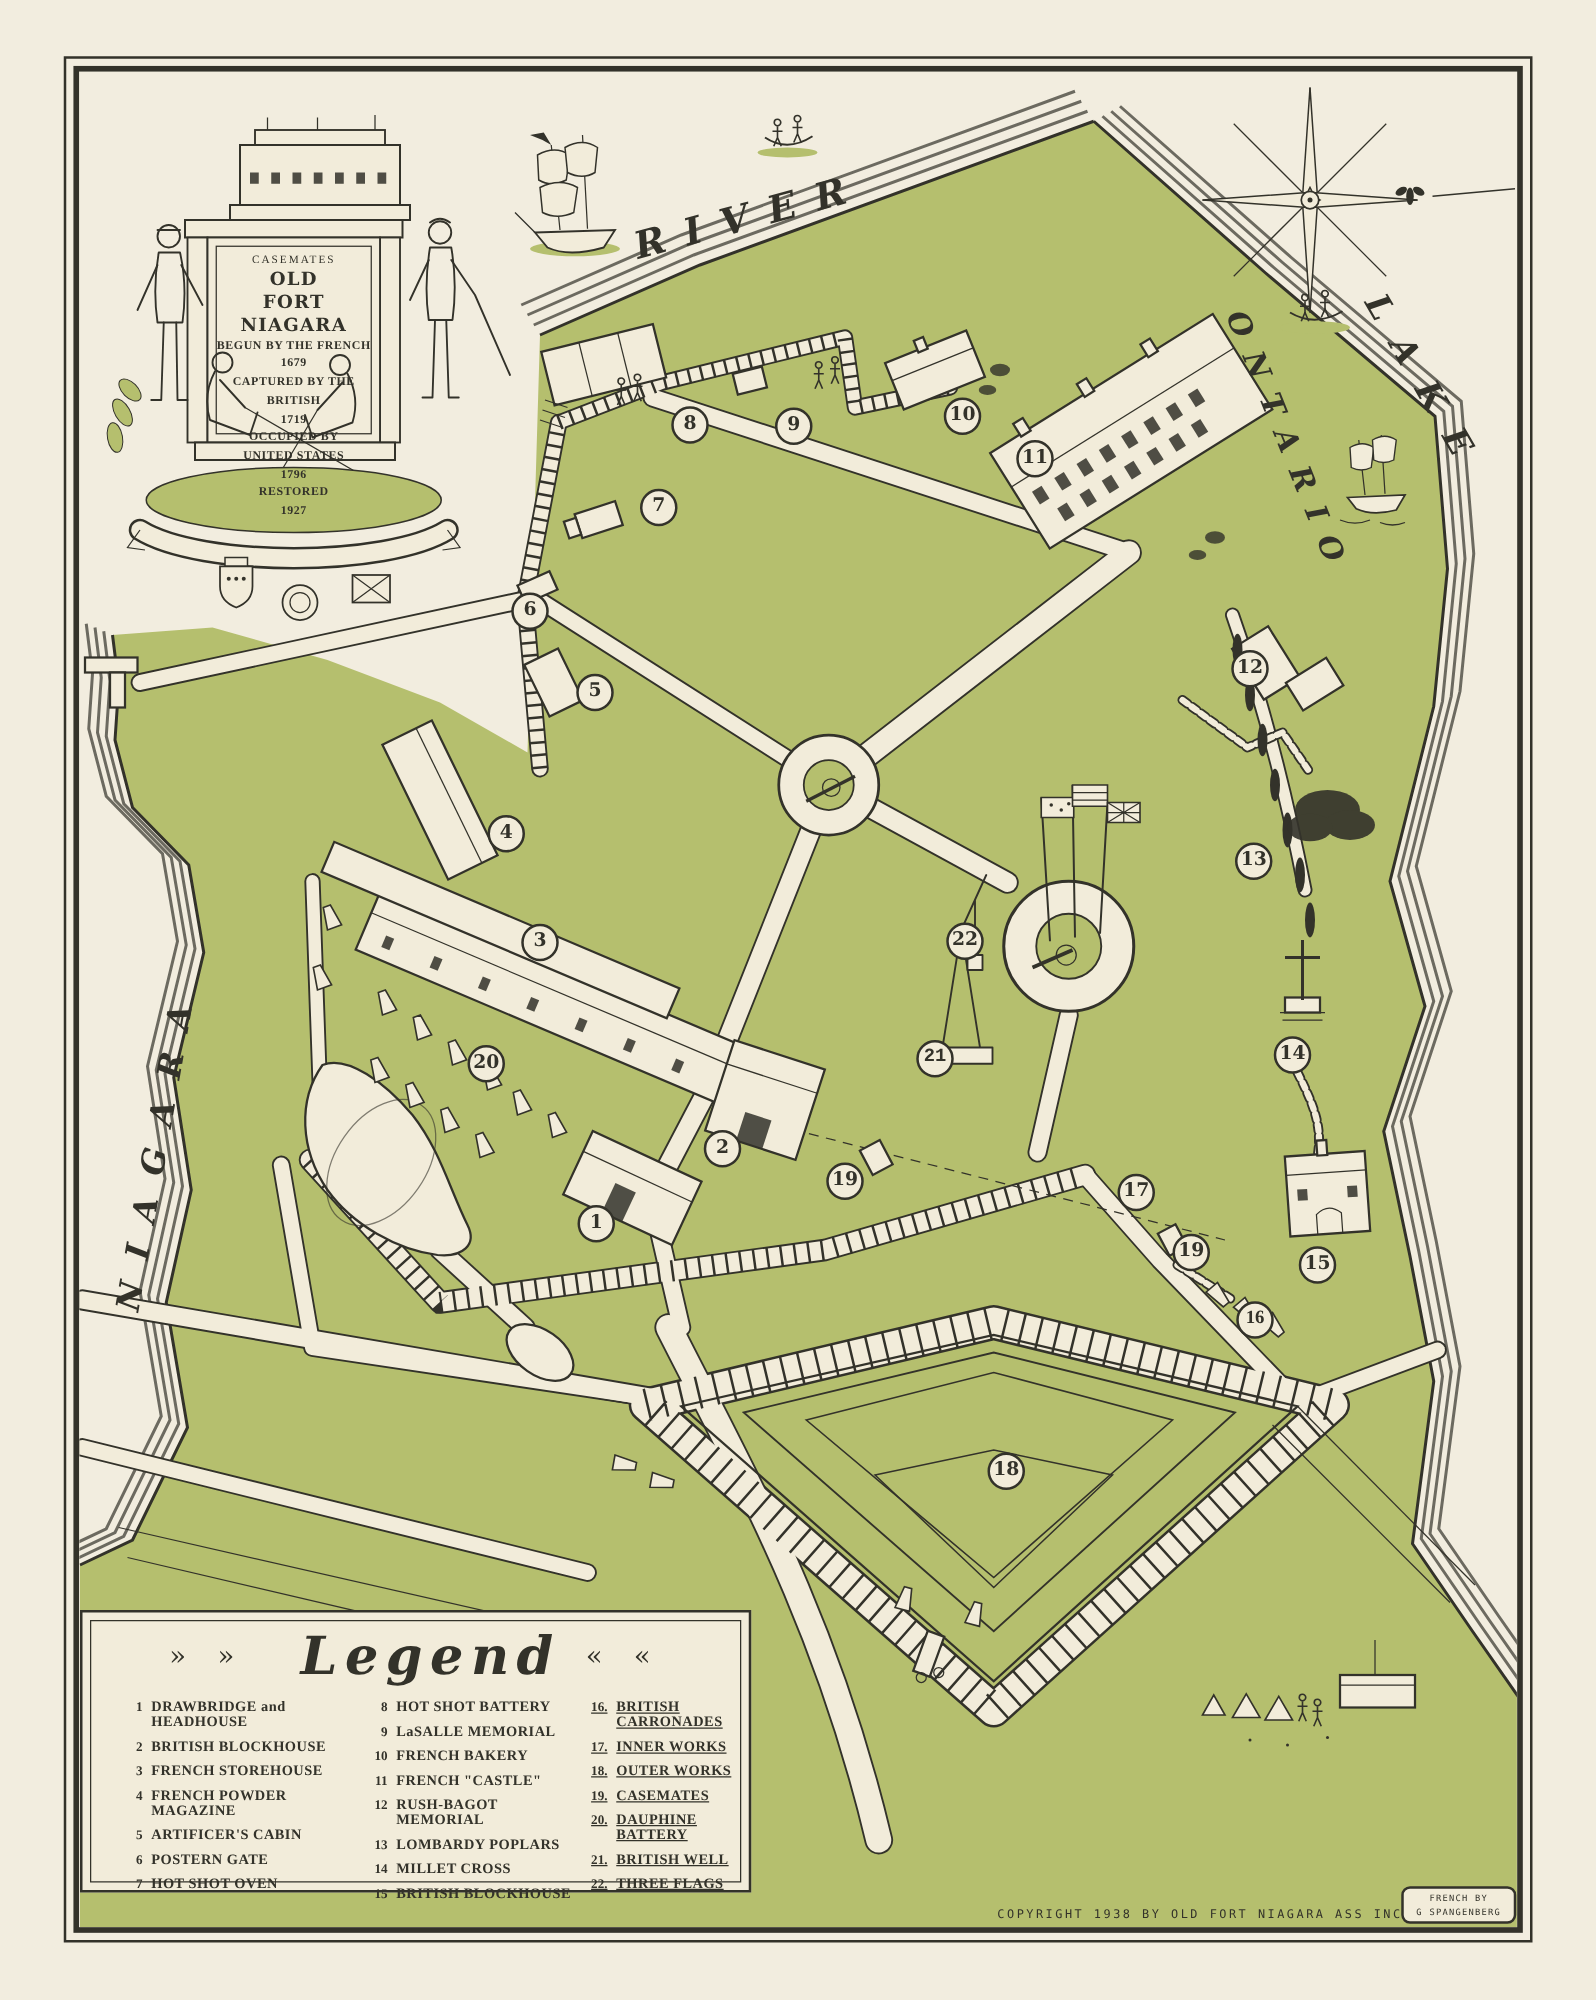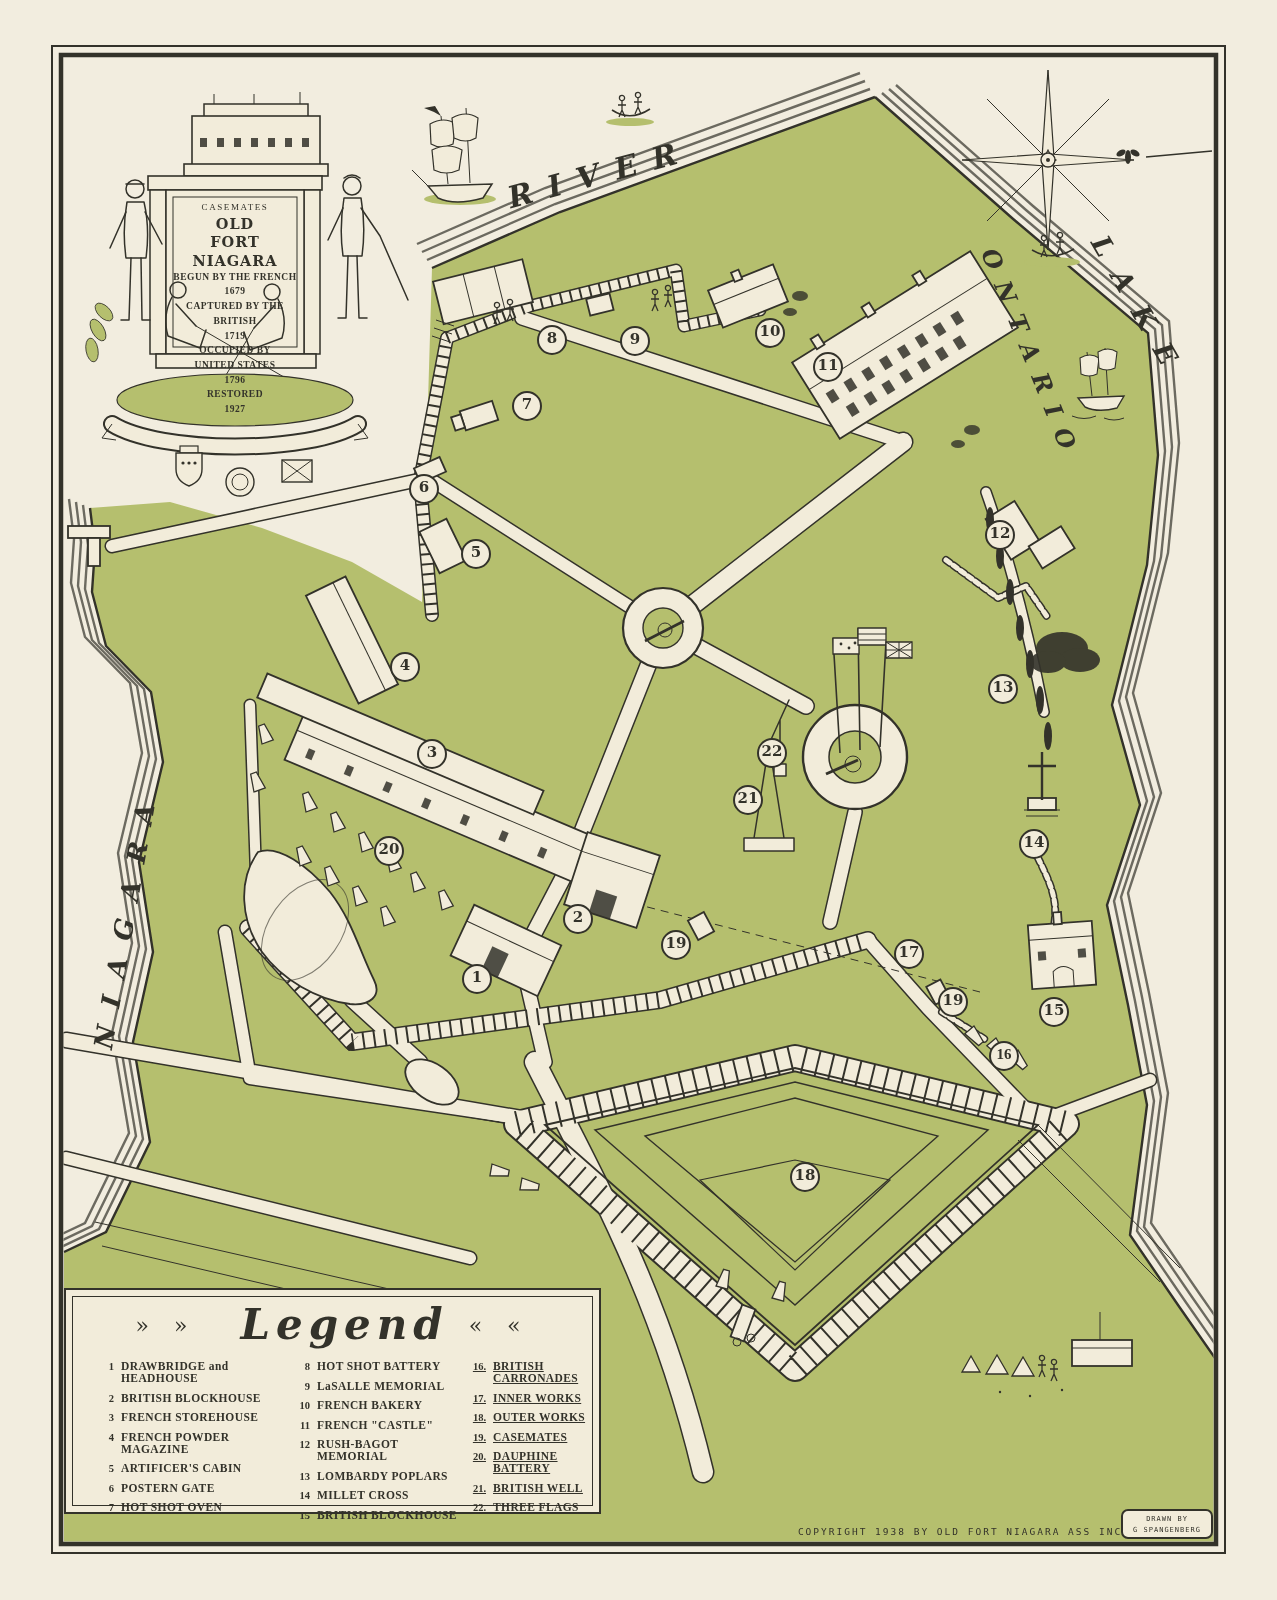--- a/index.html
+++ b/index.html
@@ -554,21 +554,21 @@
       <div class="marker" style="left: 1000px; top: 535px;">12</div>
       <div class="marker" style="left: 1003px; top: 689px;">13</div>
       <div class="marker" style="left: 1034px; top: 844px;">14</div>
       <div class="marker" style="left: 1054px; top: 1012px;">15</div>
       <div class="marker" style="left: 1004px; top: 1056px; font-family: Liberation Serif, serif;">16</div>
       <div class="marker" style="left: 909px; top: 954px;">17</div>
       <div class="marker" style="left: 805px; top: 1177px;">18</div>
       <div class="marker" style="left: 676px; top: 945px;">19</div>
       <div class="marker" style="left: 953px; top: 1002px;">19</div>
       <div class="marker" style="left: 389px; top: 851px;">20</div>
-      <div class="marker" style="left: 748px; top: 800px;">21</div>
+      <div class="marker" style="left: 748px; top: 847px; font-family: Liberation Mono, monospace;">21</div>
       <div class="marker" style="left: 772px; top: 753px;">22</div>
     </div>
 
 <div id="legend">
   <div id="legend-title">
     <span class="lg-guill">» »</span>
     <span class="t script">Legend</span>
     <span class="lg-guill">« «</span>
   </div>
   <div id="legend-cols">
@@ -664,18 +664,18 @@
           <div class="lg-row">
             <span class="lg-num">22.</span>
             <span class="lg-label">THREE FLAGS</span>
           </div>
         </div>
   </div>
 </div>
 
 <div class="ov" id="copyright">COPYRIGHT 1938 BY OLD FORT NIAGARA ASS INC</div>
 <div id="drawn-box">
-  <div>DRAWN BY</div>
+  <div>FRENCH BY</div>
   <div>G SPANGENBERG</div>
 </div>
 
 
 </div>
 
 </body></html>

